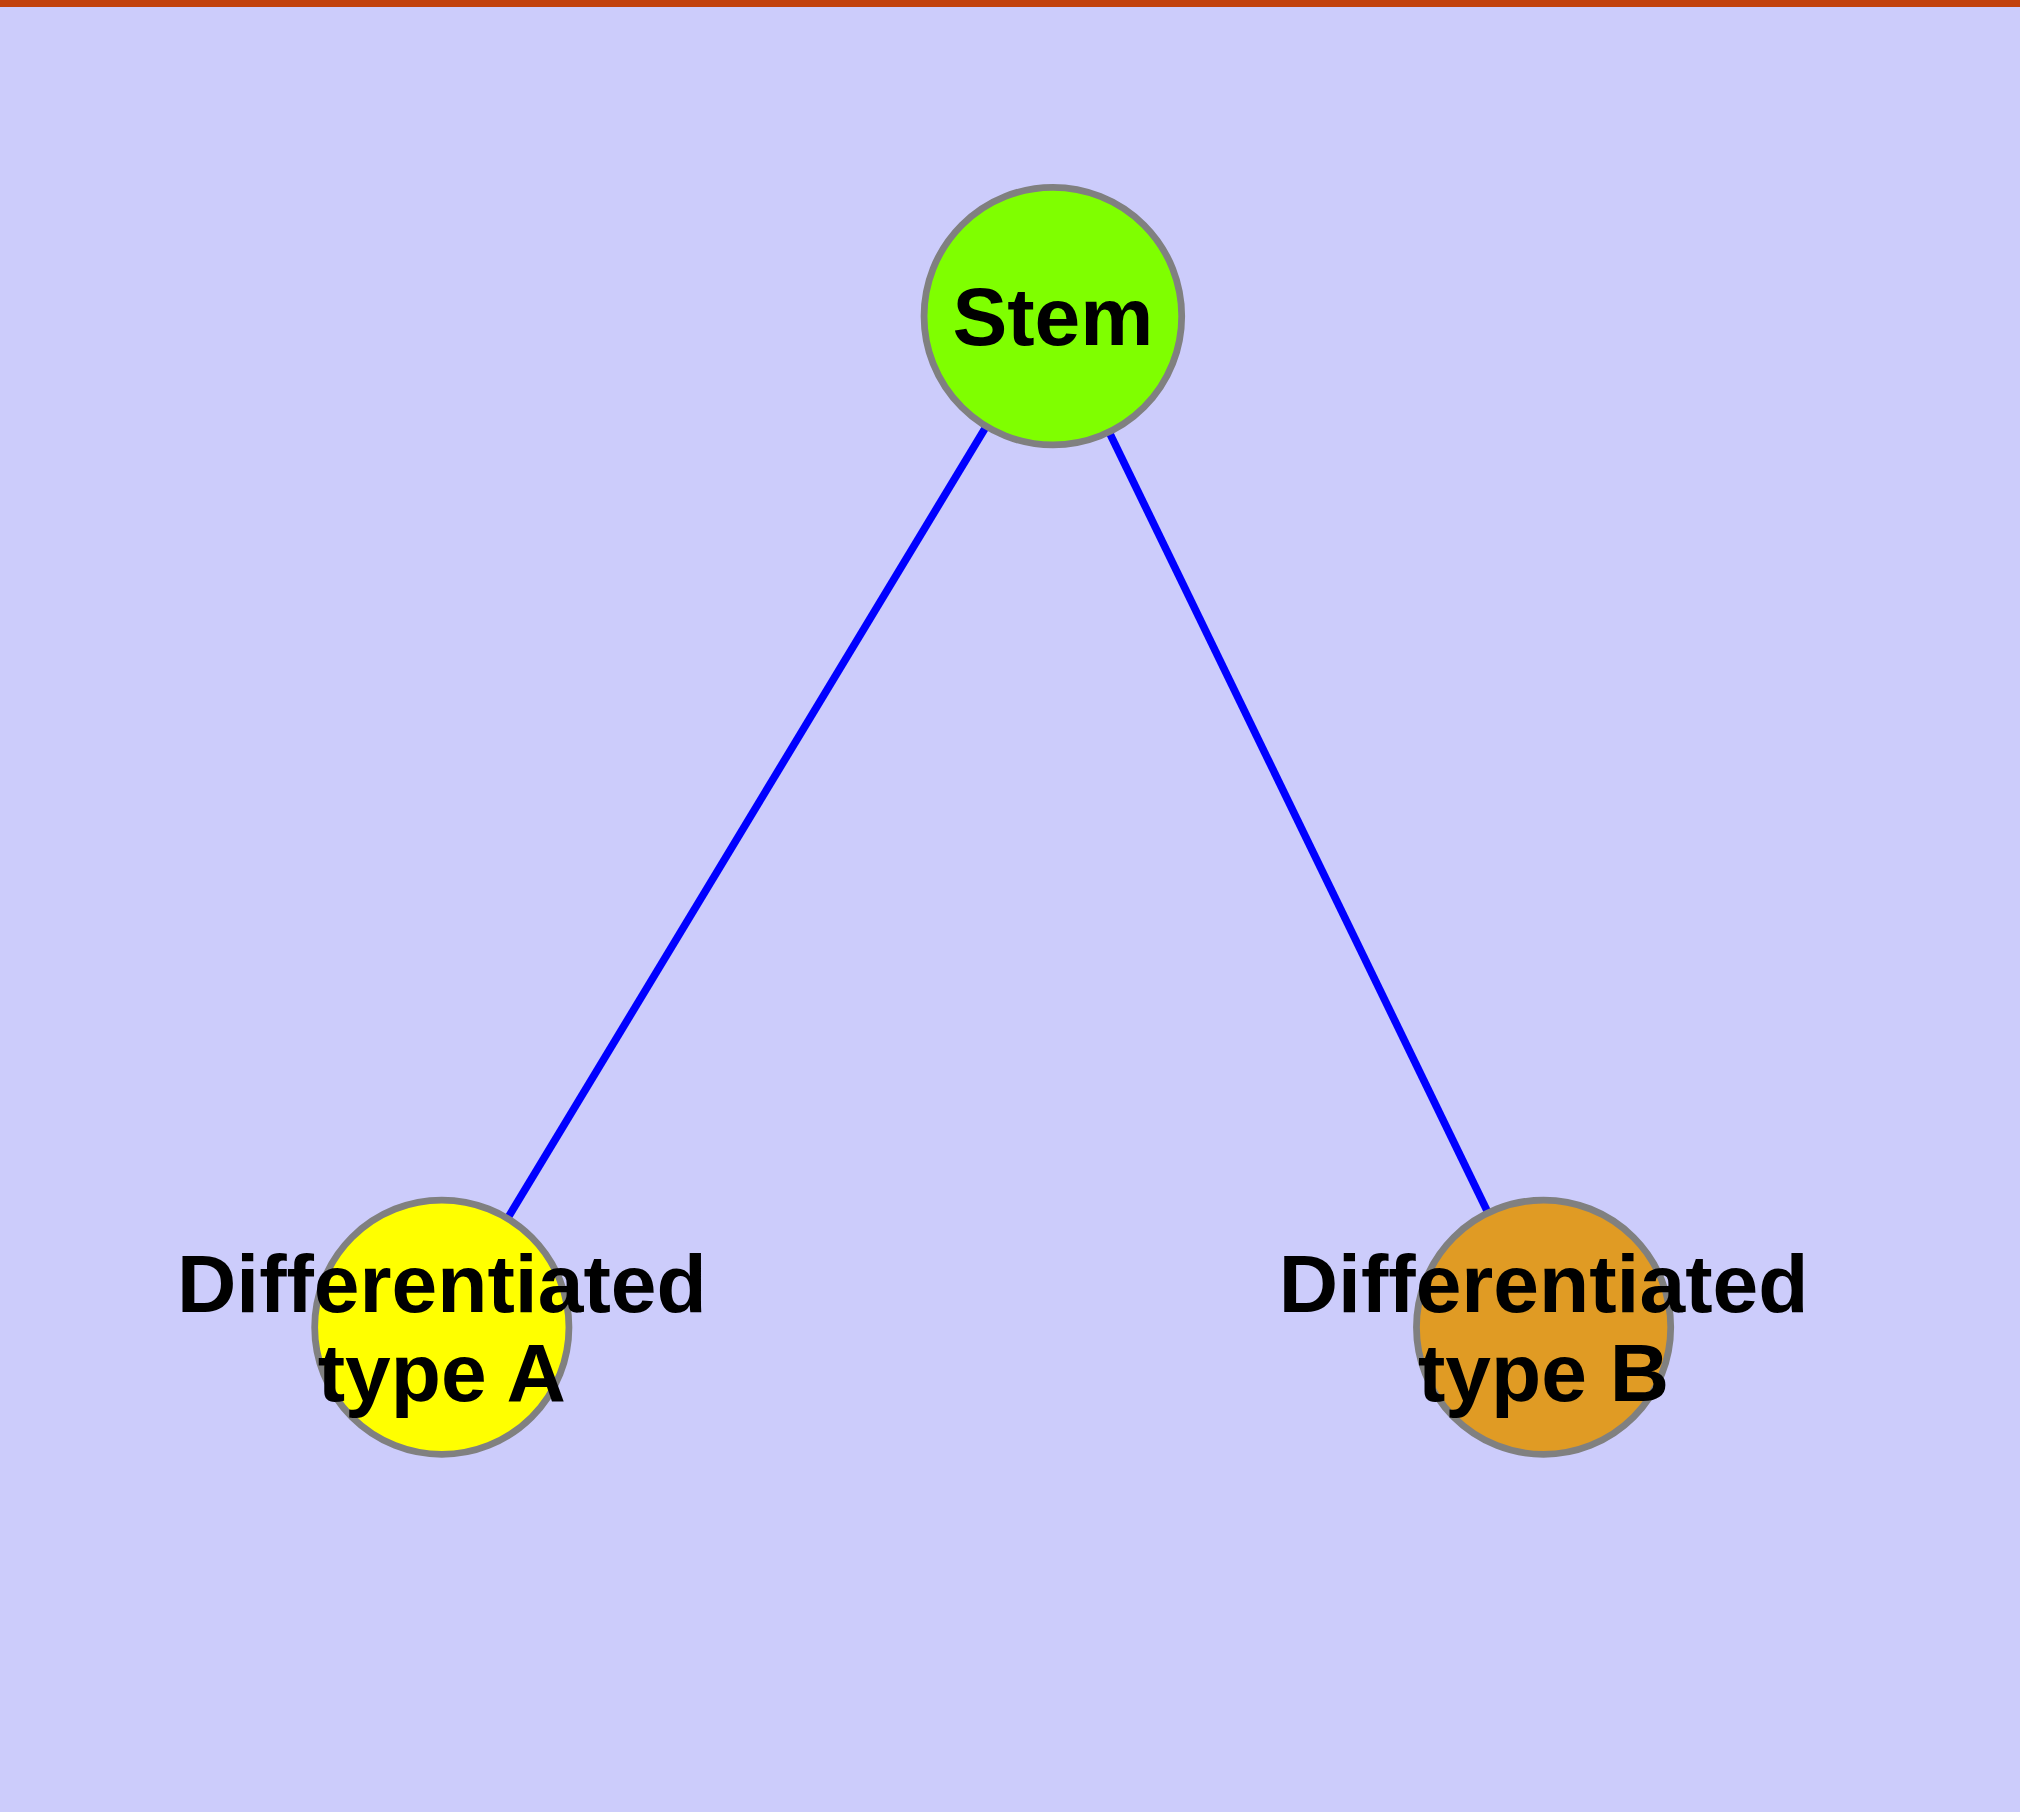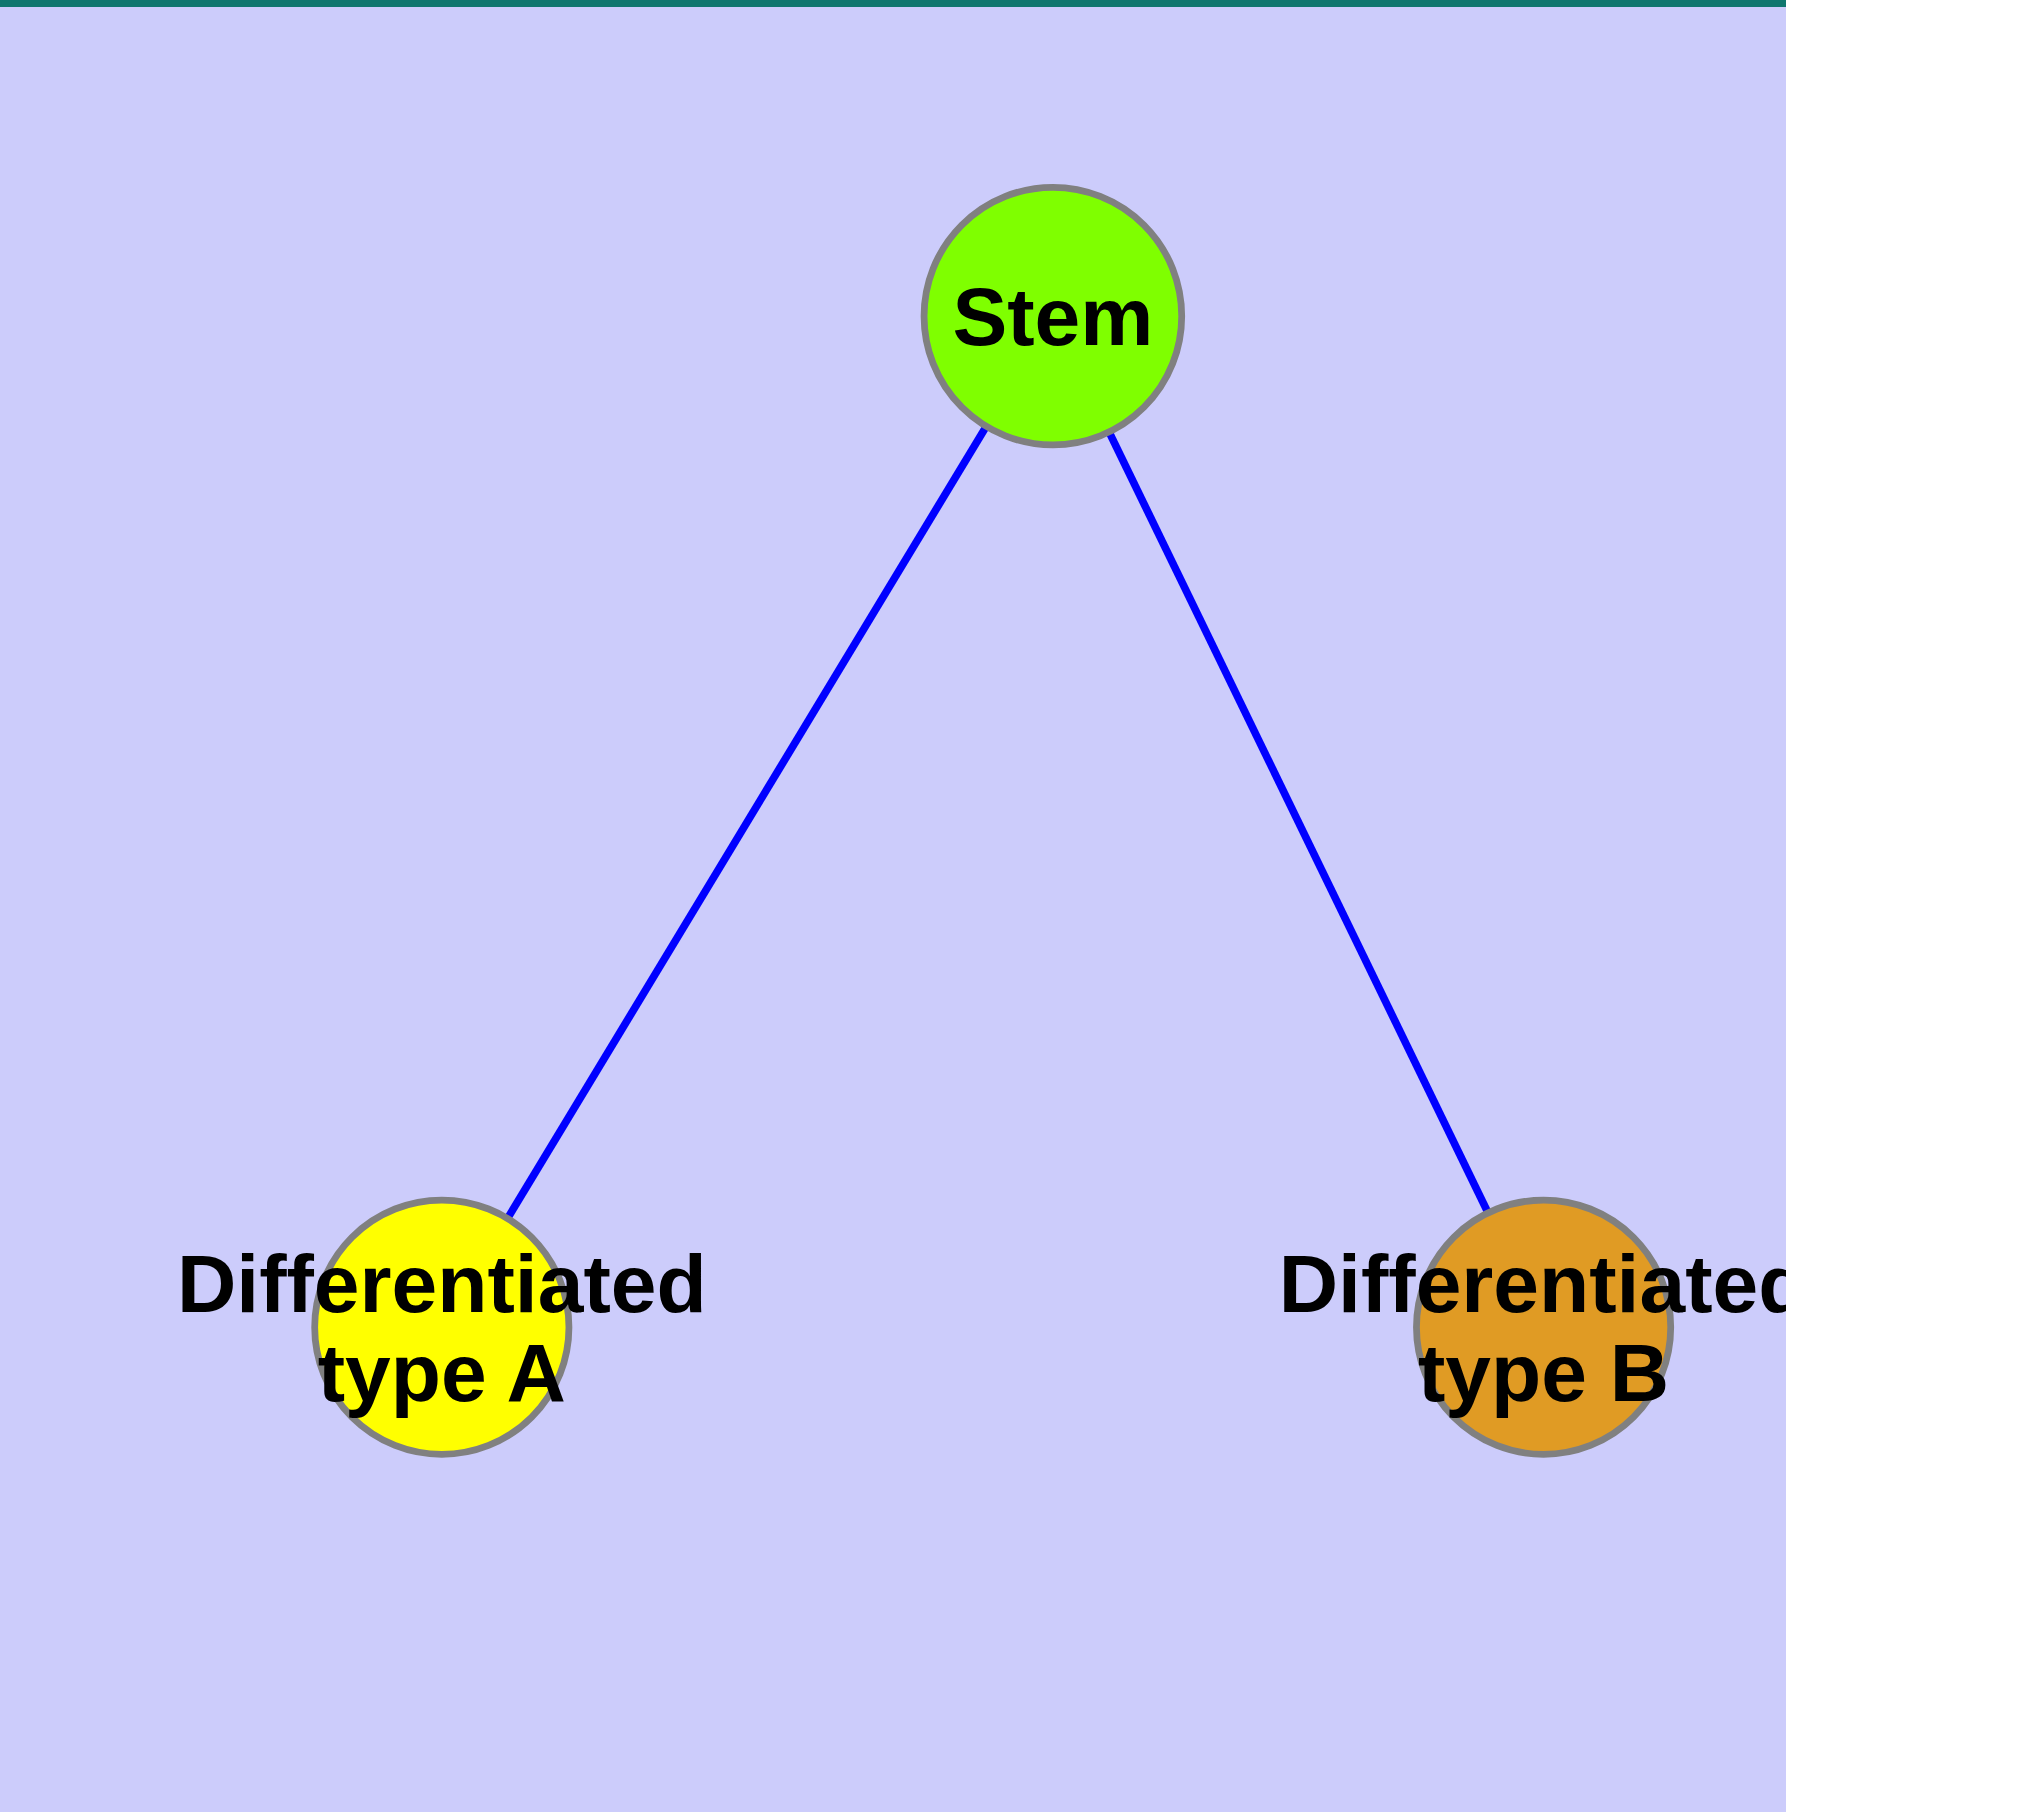--- a/index.html
+++ b/index.html
@@ -3,24 +3,24 @@
 <meta charset="utf-8">
 <title>Cell differentiation graph</title>
 <style>
   html, body {
     margin: 0;
     padding: 0;
     background: #ffffff;
   }
   #canvas {
     position: relative;
-    width: 1786px;
+    width: 2020px;
     height: 1812px;
     overflow: hidden;
-    background: #0f766e;
+    background: #c2410c;
     font-family: "Liberation Sans", sans-serif;
   }
   #graph-surface {
     position: absolute;
     left: 0;
     top: 6.8px;
     width: 2021px;
     height: 1805px;
     background: #ccccfb;
   }

